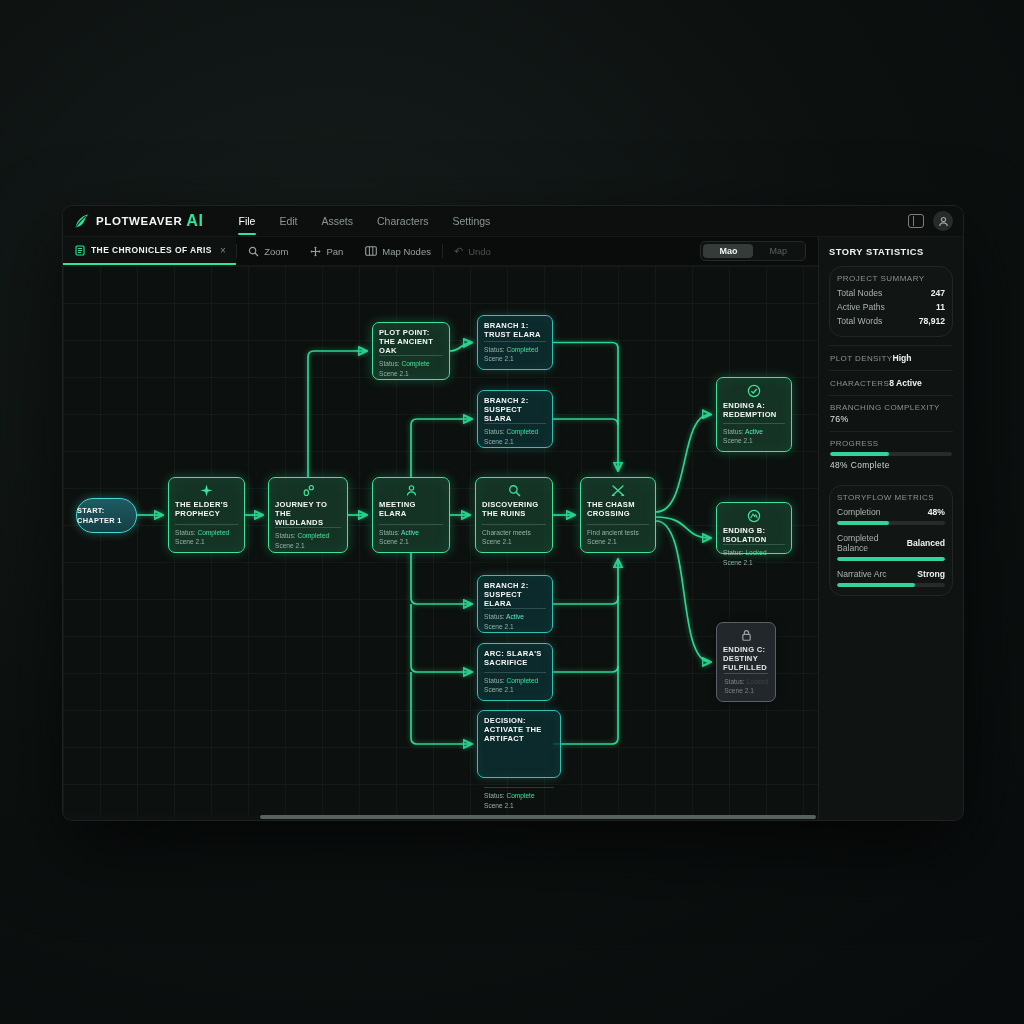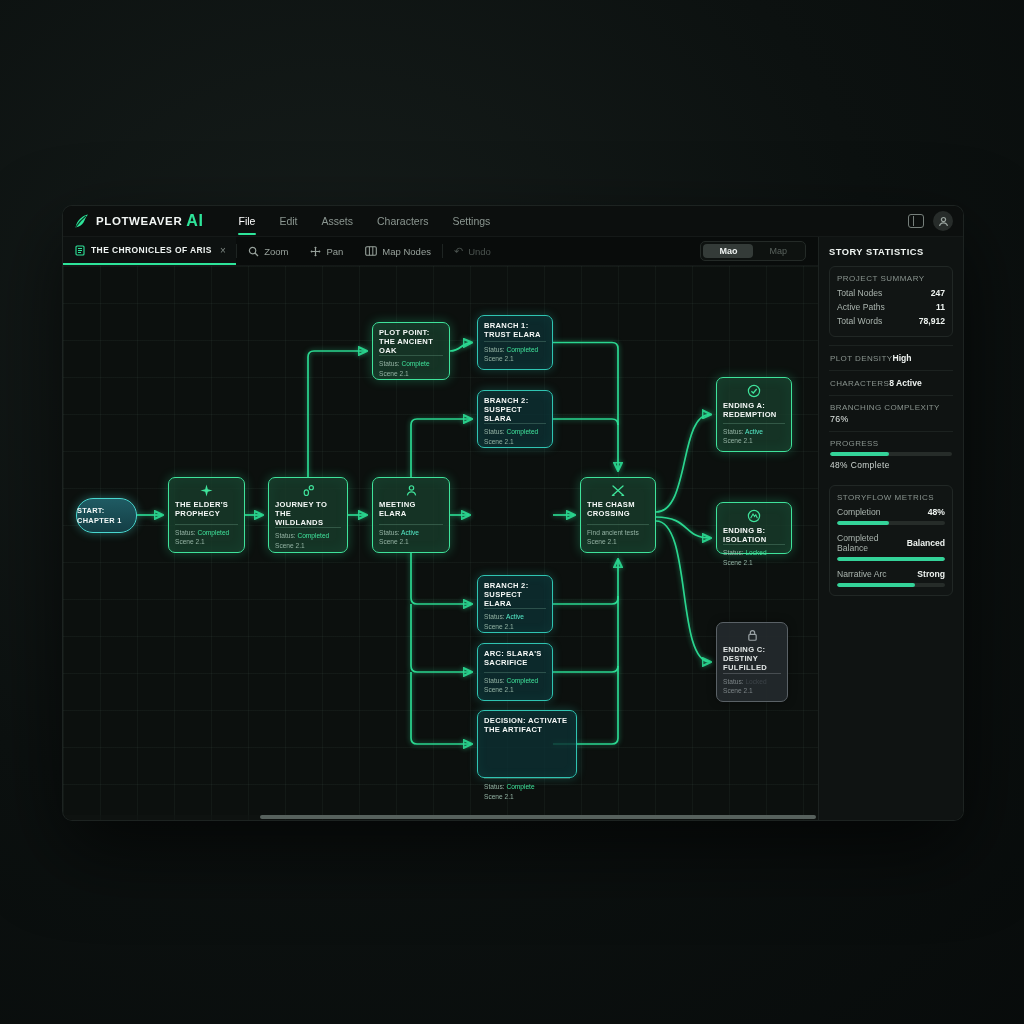--- a/index.html
+++ b/index.html
@@ -64,21 +64,21 @@
   .val-green { color:#3fe39b; }
   .val-active { color:#55ecc9; }
   .val-dim { color:#3c4348; }
   .start-pill { position:absolute; left:13px; top:232px; width:61px; height:35px; border-radius:17px;
     background:linear-gradient(180deg,#1f5b63,#143e45); border:1.5px solid #49d7d0;
     box-shadow:0 0 10px rgba(73,215,208,.4); display:flex; align-items:center; justify-content:center;
     font-size:7.4px; font-weight:bold; color:#f1f7f6; letter-spacing:.3px; text-align:left; line-height:1.3; cursor:pointer;}
   
   .sidebar { width:145px; background:#0f1312; border-left:1px solid #1d2321; padding:10px 10px 0; font-size:8.6px; overflow:hidden;}
   .sb-title { font-size:9.3px; font-weight:bold; color:#f0f5f2; letter-spacing:.5px; margin-bottom:9px; }
-  .sb-card { border:1px solid #212725; border-radius:6px; background:#13181680; padding:7px 7px 6px; margin-bottom:8px; }
+  .sb-card { border:1px solid #212725; border-radius:13px; background:#13181680; padding:7px 7px 6px; margin-bottom:8px; }
   .sb-label { font-size:8px; color:#8a948f; letter-spacing:.5px; margin-bottom:5px; }
   .sb-row { display:flex; justify-content:space-between; align-items:center; margin:4px 0; color:#aab4ae; }
   .sb-row b { color:#eef3f0; font-weight:bold; }
   .sb-line { border-top:1px solid #1c2220; padding:7px 1px; display:flex; align-items:center; color:#8a948f; letter-spacing:.4px; font-size:8px;}
   .sb-line b { color:#eef3f0; font-size:8.6px; letter-spacing:0; }
   .bar { height:4px; border-radius:2px; background:#262c29; overflow:hidden; margin:4px 0 2px; }
   .bar-fill { height:100%; background:#34d399; border-radius:2px; }
   .sb-caption { color:#cfd6d2; font-size:8.4px; margin-top:4px; }
   .sb-big { color:#dfe5e2; font-size:8.8px; margin-top:2px; }
   svg.ic { display:block; }
@@ -227,20 +227,33 @@
               <path d="M2.2 10.5 C2.6 8.2 4.2 7.2 6 7.2 C7.8 7.2 9.4 8.2 9.8 10.5" fill="none" stroke="#3fe39b" stroke-width="1.1"></path>
             </svg>
           </div>
           <div class="node-title">MEETING ELARA</div>
           <div class="node-meta">
             <span>Status:</span> <span class="val-active">Active</span><br>
             <span>Scene 2.1</span>
           </div>
         </div>
 
+        <div class="node green" style="left:412px; top:211px; width:78px; height:76px;">
+          <div class="node-icon">
+            <svg class="ic" width="13" height="13" viewBox="0 0 12 12" style="margin:0 auto;">
+              <circle cx="5" cy="5" r="3.4" fill="none" stroke="#3fe39b" stroke-width="1.2"></circle>
+              <path d="M7.6 7.6 L11 11" stroke="#3fe39b" stroke-width="1.3"></path>
+            </svg>
+          </div>
+          <div class="node-title">DISCOVERING THE RUINS</div>
+          <div class="node-meta">
+            <span>Character meets</span><br>
+            <span>Scene 2.1</span>
+          </div>
+        </div>
 
         <div class="node green" style="left:517px; top:211px; width:76px; height:76px;">
           <div class="node-icon">
             <svg class="ic" width="14" height="13" viewBox="0 0 14 12" style="margin:0 auto;">
               <path d="M2 1.5 L12 10.5 M12 1.5 L2 10.5" stroke="#3fe39b" stroke-width="1.3" stroke-linecap="round"></path>
               <path d="M1.4 10.9 l1.6 0 M11 10.9 l1.6 0" stroke="#3fe39b" stroke-width="1.3" stroke-linecap="round"></path>
             </svg>
           </div>
           <div class="node-title">THE CHASM CROSSING</div>
           <div class="node-meta">
@@ -282,21 +295,21 @@
         </div>
 
         <div class="node teal" style="left:414px; top:377px; width:76px; height:58px;">
           <div class="node-title">ARC: SLARA'S SACRIFICE</div>
           <div class="node-meta">
             <span>Status:</span> <span class="val-green">Completed</span><br>
             <span>Scene 2.1</span>
           </div>
         </div>
 
-        <div class="node teal" style="left:414px; top:444px; width:100px; height:68px;gap:44px;">
+        <div class="node teal" style="left:414px; top:444px; width:84px; height:68px;gap:44px;">
           <div class="node-title">DECISION: ACTIVATE THE ARTIFACT</div>
           <div class="node-meta">
             <span>Status:</span> <span class="val-green">Complete</span><br>
             <span>Scene 2.1</span>
           </div>
         </div>
 
         <div class="node green" style="left:653px; top:111px; width:76px; height:75px;">
           <div class="node-icon">
             <svg class="ic" width="14" height="14" viewBox="0 0 14 14" style="margin:0 auto;">
@@ -318,21 +331,21 @@
               <path d="M3.6 9.3 L6 5 L7.6 7.6 L8.8 5.8 L10.4 9.3" fill="none" stroke="#3fe39b" stroke-width="1.1"></path>
             </svg>
           </div>
           <div class="node-title">ENDING B: ISOLATION</div>
           <div class="node-meta">
             <span>Status:</span> <span class="val-green">Locked</span><br>
             <span>Scene 2.1</span>
           </div>
         </div>
 
-        <div class="node gray" style="left:653px; top:356px; width:72px; height:80px;">
+        <div class="node gray" style="left:653px; top:356px; width:60px; height:80px;align-items:center;">
           <div class="node-icon">
             <svg class="ic" width="13" height="13" viewBox="0 0 12 12" style="margin:0 auto;">
               <rect x="2.6" y="5" width="6.8" height="5.4" rx="1" fill="none" stroke="#9aa2a5" stroke-width="1.1"></rect>
               <path d="M4 5 V3.6 C4 2.3 4.9 1.5 6 1.5 C7.1 1.5 8 2.3 8 3.6 V5" fill="none" stroke="#9aa2a5" stroke-width="1.1"></path>
             </svg>
           </div>
           <div class="node-title">ENDING C: DESTINY FULFILLED</div>
           <div class="node-meta">
             <span>Status:</span> <span class="val-dim">Locked</span><br>
             <span>Scene 2.1</span>

